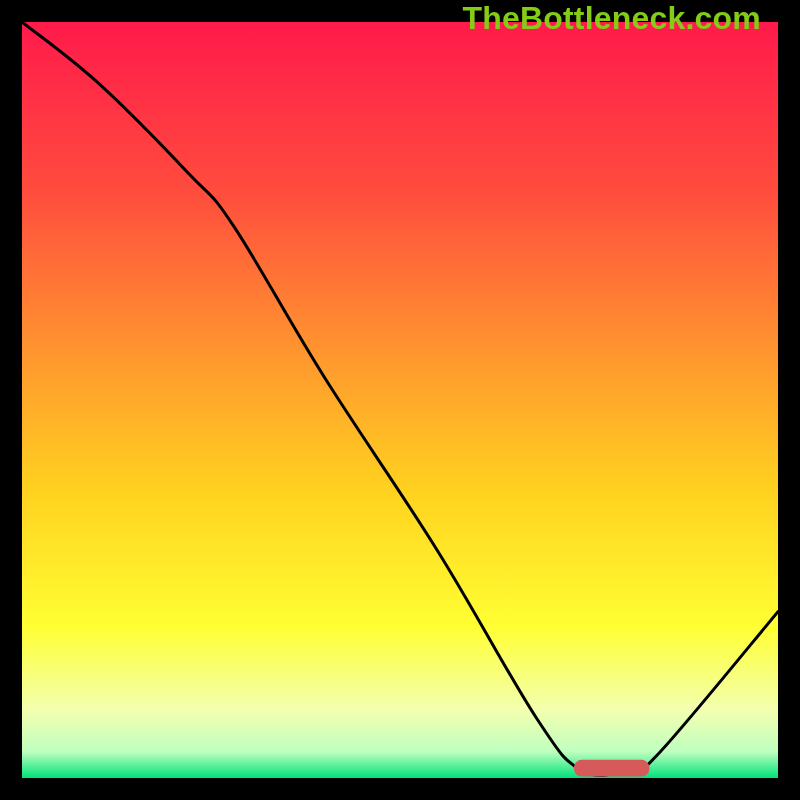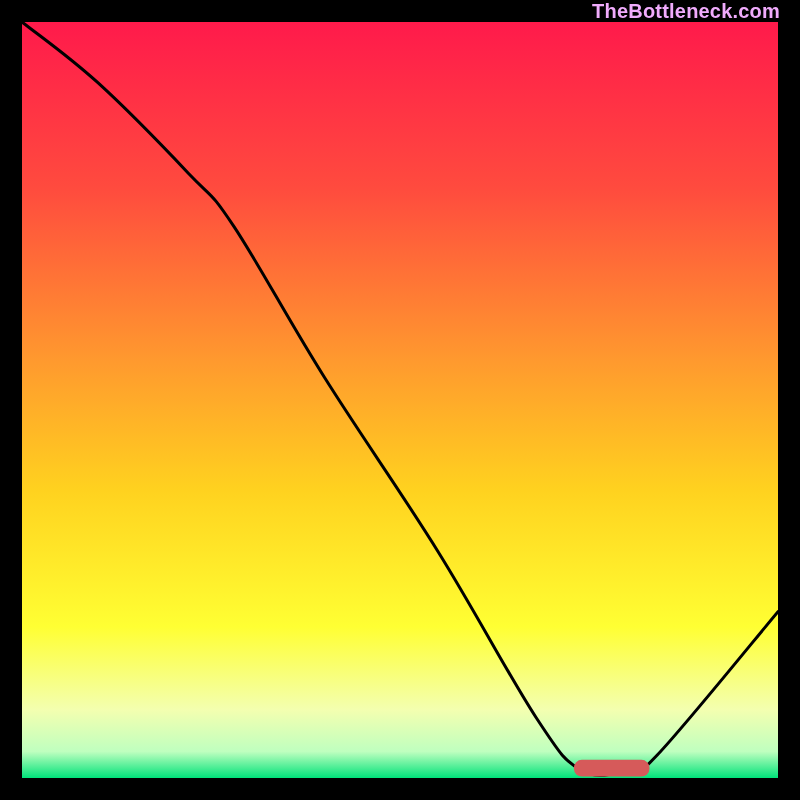--- a/index.html
+++ b/index.html
@@ -21,25 +21,25 @@
   .plot-area {
     position: absolute;
     left: 0;
     top: 0;
     width: 756px;
     height: 756px;
   }
   .watermark {
     position: absolute;
     top: 0px;
-    right: 20px;
+    right: 39px;
     font-family: Arial, Helvetica, sans-serif;
-    font-size: 20px;
+    font-size: 32px;
     font-weight: 600;
-    color: #f0abfc;
+    color: #84cc16;
     letter-spacing: 0.2px;
     user-select: none;
   }
 </style>
 </head>
 <body>
 
 <div class="chart-frame">
   <svg class="plot-area" viewBox="0 0 756 756" preserveAspectRatio="none">
     <defs>

